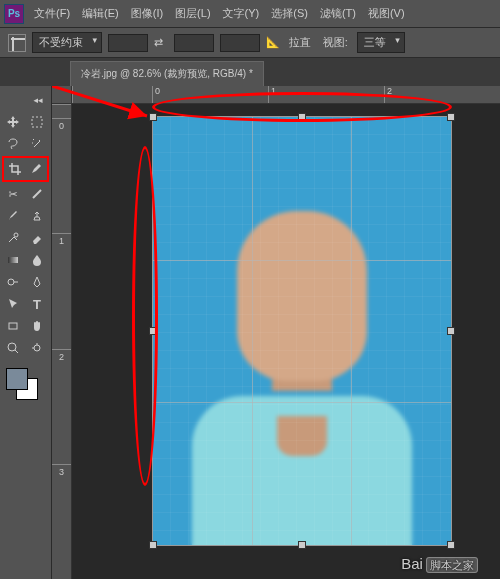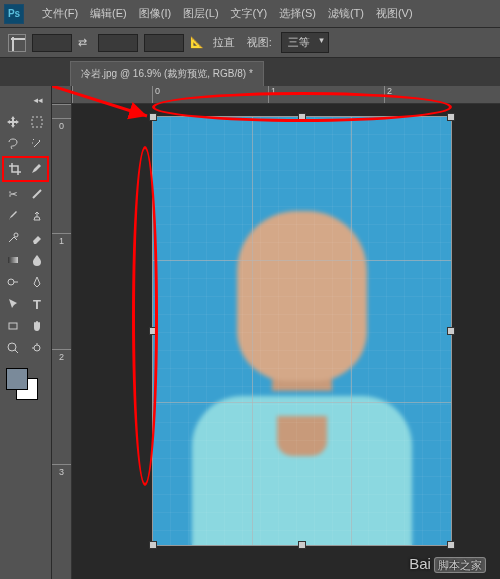--- a/index.html
+++ b/index.html
@@ -1,18 +1,18 @@
 <!DOCTYPE html>
 <html><head>
 <meta charset="utf-8">
 <style>
 *{margin:0;padding:0;box-sizing:border-box;font-family:"Microsoft YaHei",Arial,sans-serif;font-size:11px;color:#ccc;-webkit-font-smoothing:antialiased}
 body{background:#535353;width:500px;height:579px;overflow:hidden;position:relative}
 .menubar{background:#535353;height:28px;display:flex;align-items:center;padding-left:4px;border-bottom:1px solid #2a2a2a}
-.ps-logo{width:20px;height:20px;background:#0c4a6e;border:1px solid #1a4a6a;display:flex;align-items:center;justify-content:center;color:#5bc0de;font-weight:bold;font-size:10px;margin-right:12px}
+.ps-logo{width:20px;height:20px;background:#701a75;border:1px solid #1a4a6a;display:flex;align-items:center;justify-content:center;color:#5bc0de;font-weight:bold;font-size:10px;margin-right:4px}
 .menu-item{padding:0 6px;cursor:default}
 .optbar{height:30px;background:#535353;display:flex;align-items:center;padding-left:8px;border-bottom:1px solid #2a2a2a;gap:6px}
 .crop-icon-opt{width:18px;height:18px;border:1px solid #888;position:relative}
 .crop-icon-opt:before,.crop-icon-opt:after{content:"";position:absolute;background:#ccc}
 .crop-icon-opt:before{width:2px;height:14px;left:3px;top:2px}
 .crop-icon-opt:after{width:14px;height:2px;left:2px;top:3px}
 .dropdown{background:#3a3a3a;border:1px solid #222;padding:2px 18px 2px 6px;position:relative;min-width:70px}
 .dropdown:after{content:"▾";position:absolute;right:4px;top:2px;font-size:9px}
 .num-input{background:#3a3a3a;border:1px solid #222;width:40px;height:18px;padding:2px}
 .swap-ico{width:14px;height:14px}
@@ -43,53 +43,54 @@
 .pixelate{position:absolute;inset:0;background-image:
  linear-gradient(rgba(255,255,255,0.05) 1px,transparent 1px),
  linear-gradient(90deg,rgba(255,255,255,0.05) 1px,transparent 1px);
  background-size:18px 18px;backdrop-filter:blur(2px)}
 .crop-overlay{position:absolute;inset:0;border:1px solid #999}
 .crop-overlay .h{position:absolute;left:0;right:0;height:1px;background:rgba(180,180,180,0.6)}
 .crop-overlay .v{position:absolute;top:0;bottom:0;width:1px;background:rgba(180,180,180,0.6)}
 .handle{position:absolute;width:8px;height:8px;background:#ccc;border:1px solid #333}
 .anno-ellipse{position:absolute;border:3px solid #ff0000;border-radius:50%;pointer-events:none}
 .anno-arrow{position:absolute;pointer-events:none}
-.watermark{position:absolute;right:14px;bottom:6px;font-size:13px;color:#fff;text-shadow:0 0 3px #000;text-align:center;line-height:1.3}
+.watermark{position:absolute;right:22px;bottom:6px;font-size:13px;color:#fff;text-shadow:0 0 3px #000;text-align:center;line-height:1.3}
 .watermark .sub{font-size:9px;opacity:0.9}
 svg{display:block}
 </style>
 </head>
 <body>
 
 <div class="menubar">
   <div class="ps-logo">Ps</div>
   <div class="menu-item">文件(F)</div>
   <div class="menu-item">编辑(E)</div>
   <div class="menu-item">图像(I)</div>
   <div class="menu-item">图层(L)</div>
   <div class="menu-item">文字(Y)</div>
   <div class="menu-item">选择(S)</div>
   <div class="menu-item">滤镜(T)</div>
   <div class="menu-item">视图(V)</div>
 </div>
 
 <div class="optbar">
   <div class="crop-icon-opt"></div>
+  <div class="dropdown">不受约束</div>
   <div class="num-input"></div>
   <span class="swap-ico">⇄</span>
   <div class="num-input"></div>
   <div class="num-input"></div>
   <span>📐</span>
   <span class="opt-label">拉直</span>
   <span class="opt-label">视图:</span>
   <div class="dropdown" style="min-width:40px">三等</div>
 </div>
 
 <div class="tabbar">
-  <div class="doc-tab">冷岩.jpg @ 16.9% (裁剪预览, RGB/8) *</div>
+  <div class="doc-tab">冷岩.jpg @ 82.6% (裁剪预览, RGB/4) *</div>
 </div>
 
 <div class="workspace">
 
   <div class="toolbar">
     <div class="trow" style="justify-content:flex-end">
         <div class="tool">
           <span class="tri">◂◂</span>
         </div>
       </div>

